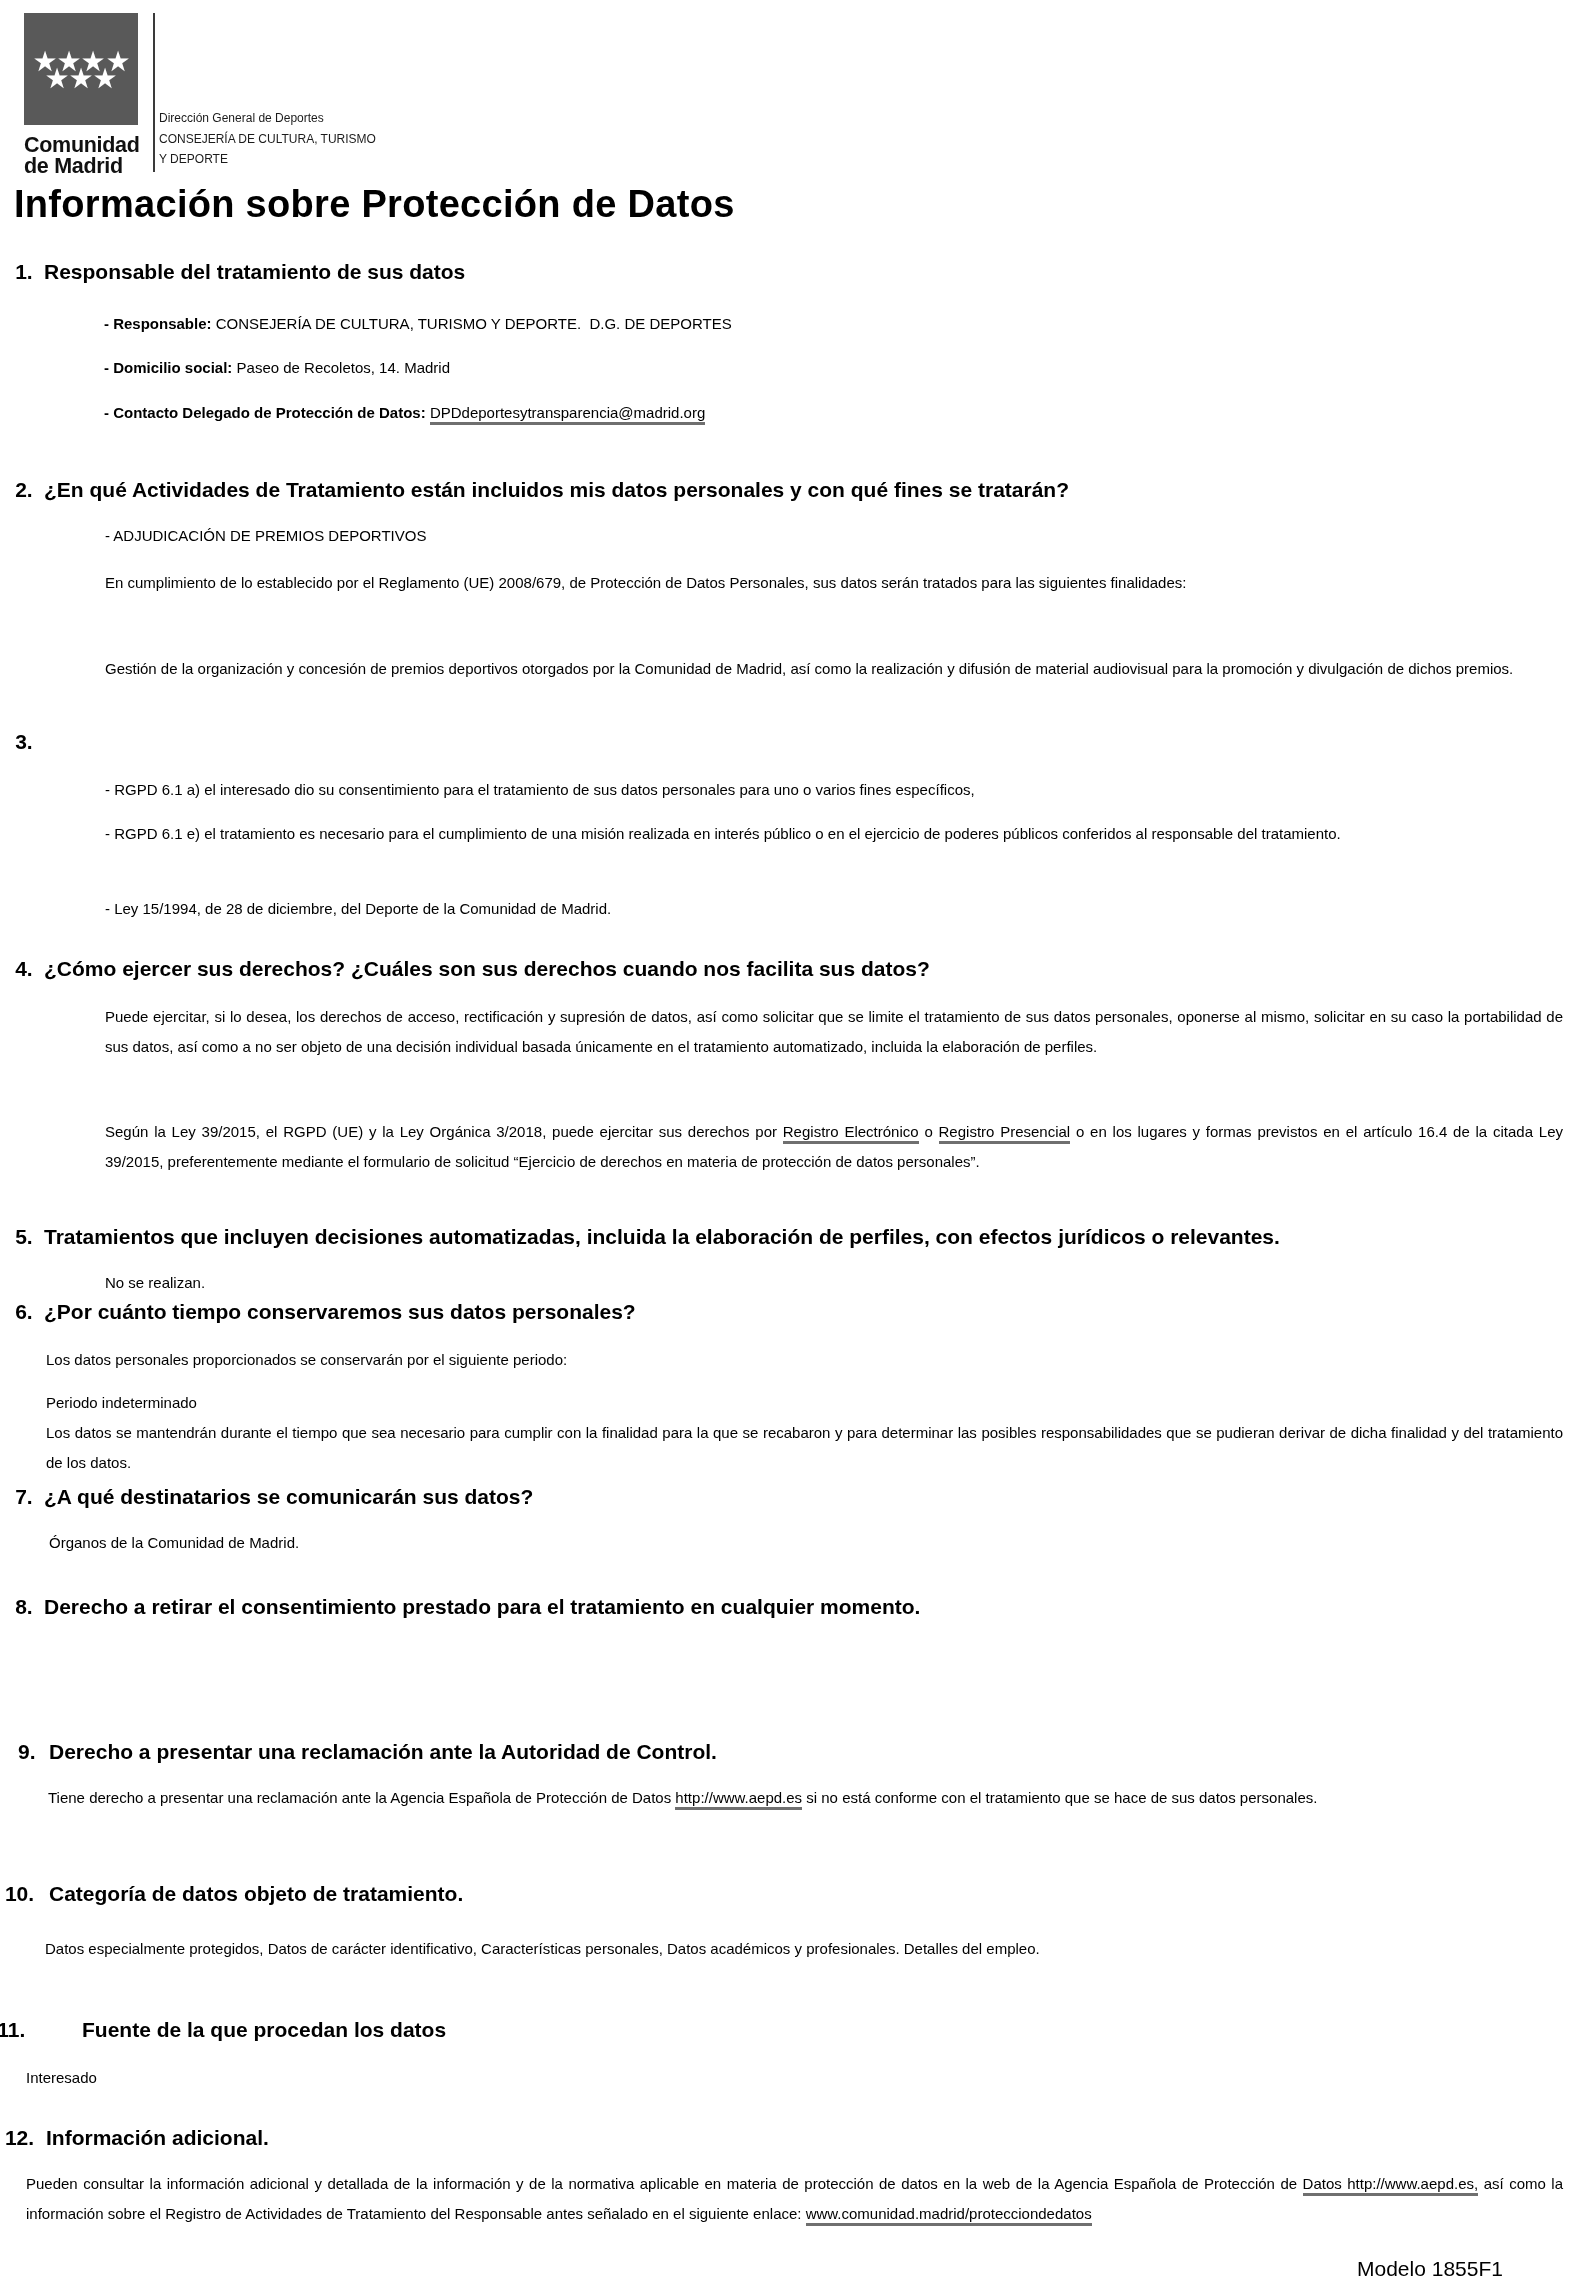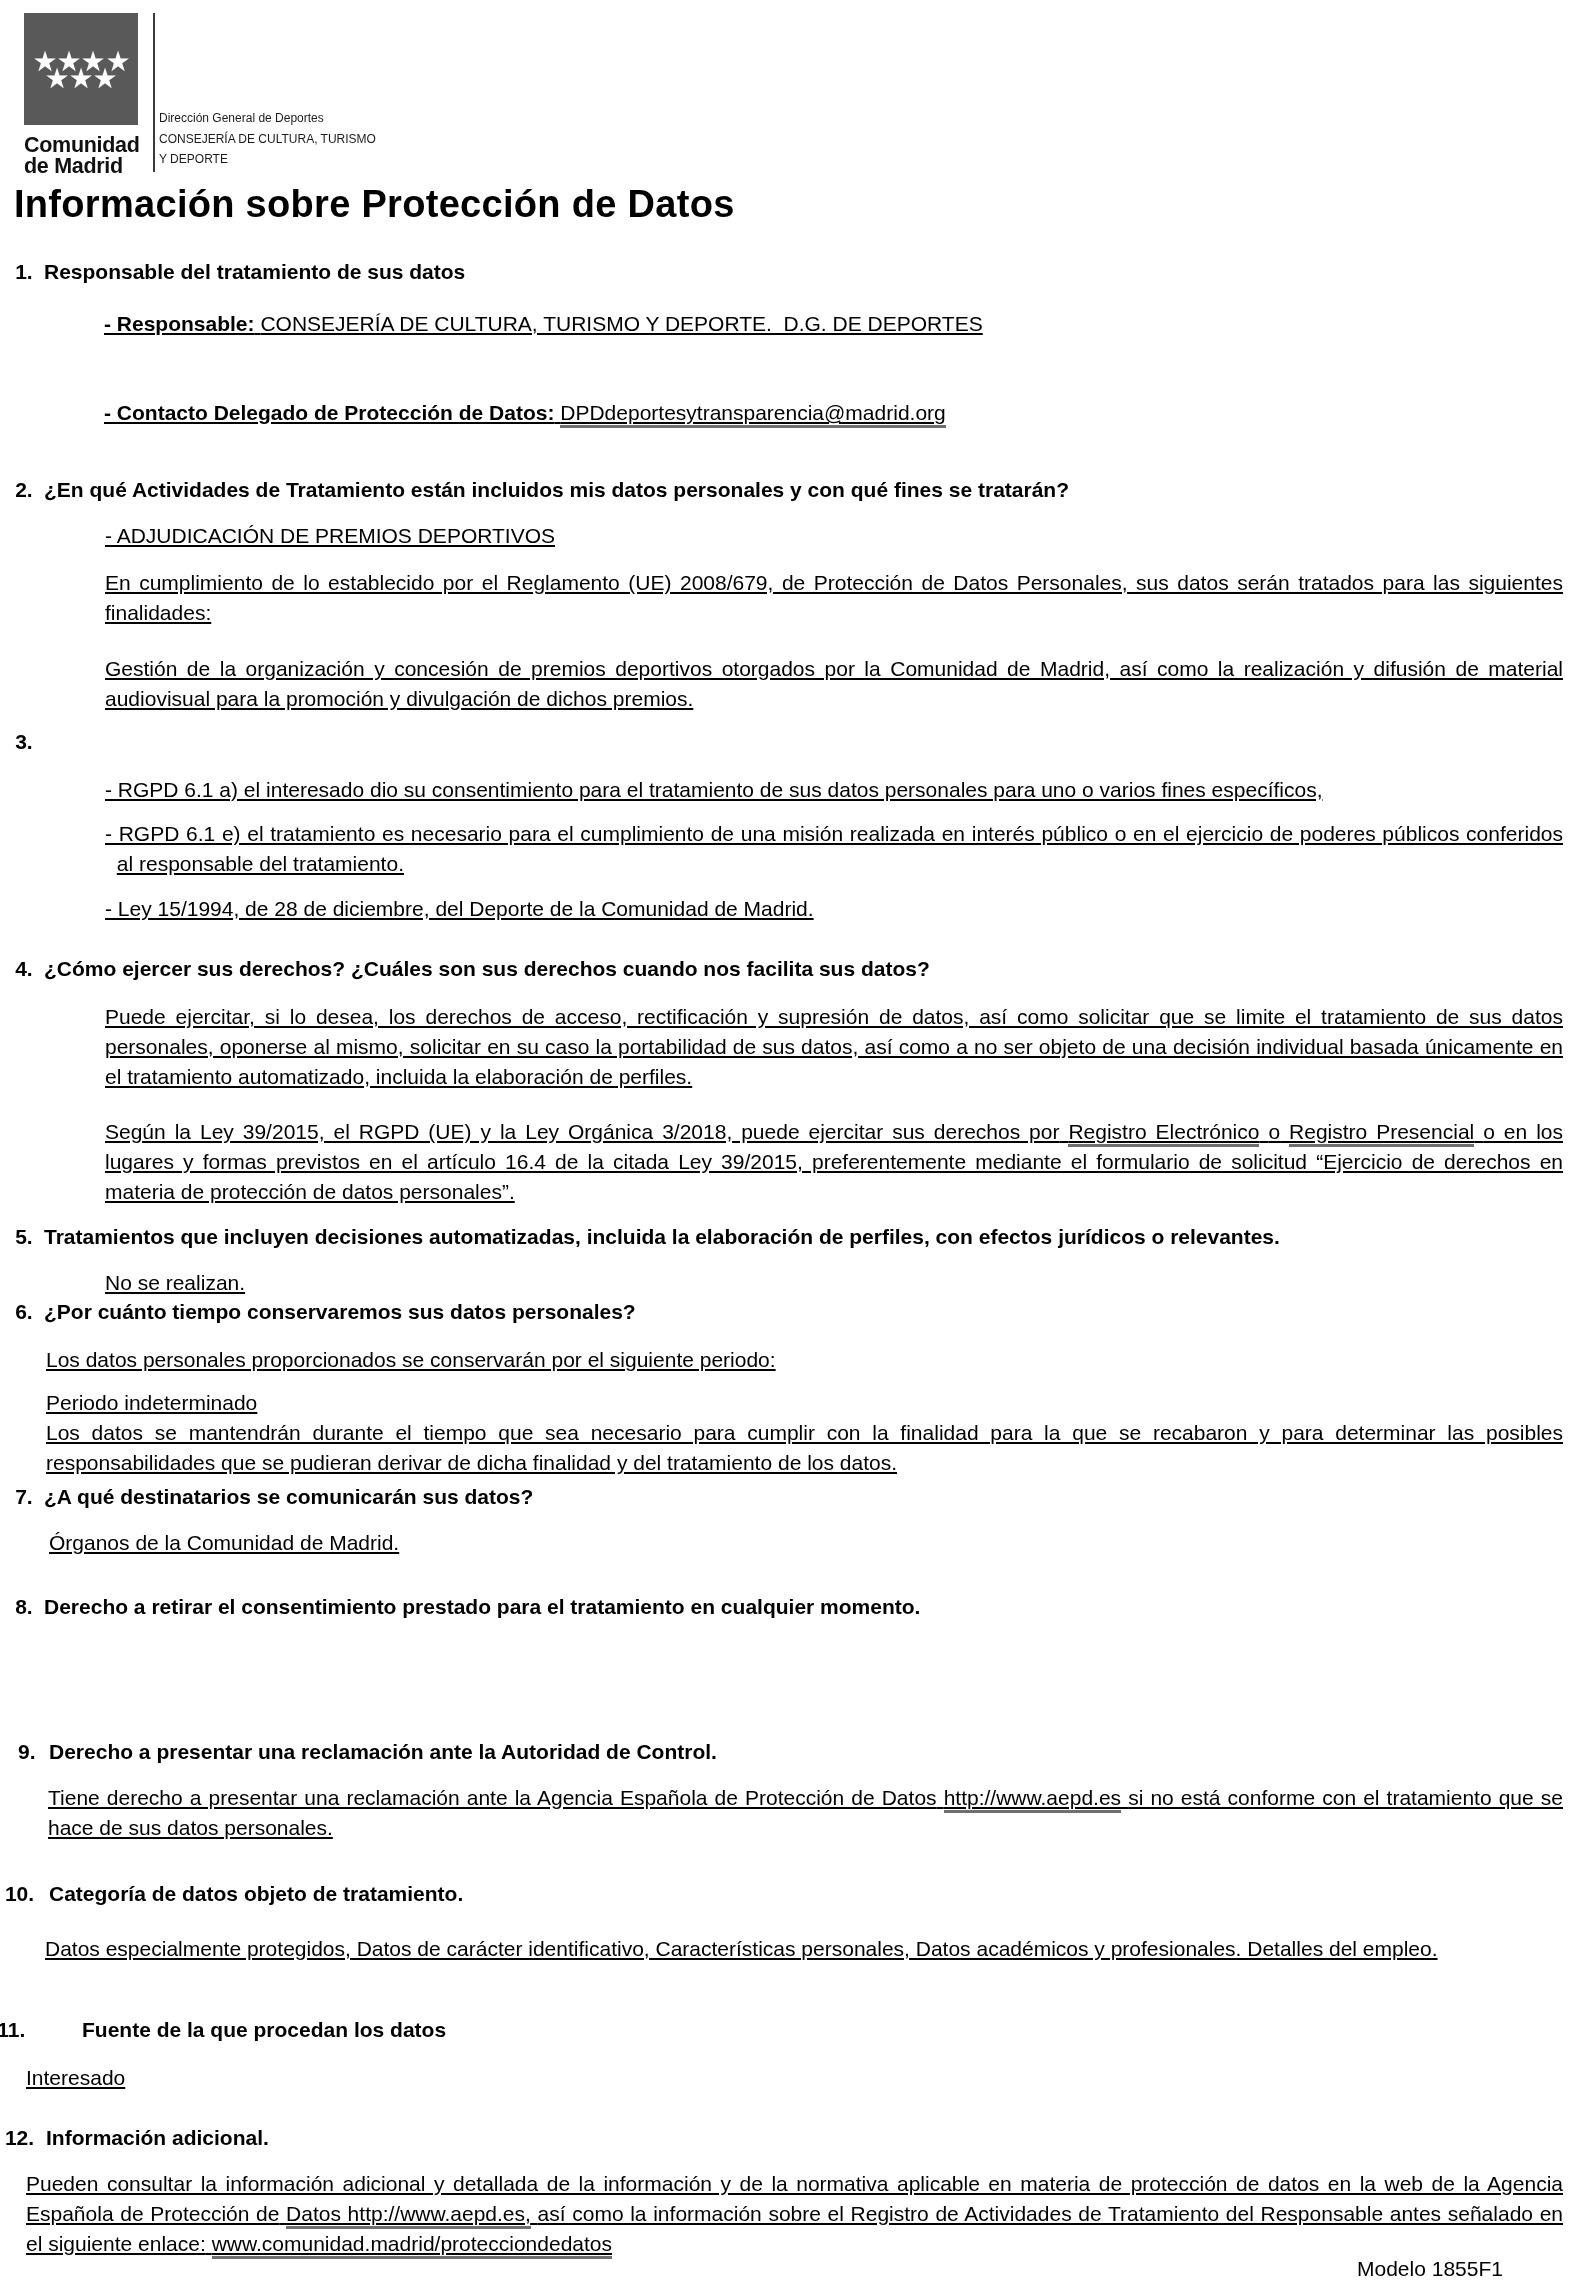--- a/index.html
+++ b/index.html
@@ -16,21 +16,21 @@
   .star{position:absolute;color:#ffffff;font-size:28px;line-height:28px;width:30.5px;text-align:center;transform:translate(-50%,-50%);}
   .orgline{position:absolute;left:24px;font-size:21.5px;font-weight:bold;color:#111;letter-spacing:-0.3px;white-space:nowrap;}
   .vdivider{position:absolute;left:153px;top:12.5px;width:2.1px;height:159px;background:#3a3a3a;}
   .deptline{position:absolute;left:159px;font-size:12px;color:#1b1b1b;white-space:nowrap;}
   
   .doc-title{position:absolute;left:14px;top:183px;font-size:38px;font-weight:bold;white-space:nowrap;letter-spacing:0.3px;}
   
   .sec-head{position:absolute;left:0;right:15.2px;font-size:21px;font-weight:bold;white-space:nowrap;}
   .sec-head .num{position:absolute;top:0;}
   .sec-head .txt{display:inline-block;}
-  .body{position:absolute;right:26px;font-size:21px;line-height:30px;text-decoration:underline;}
+  .body{position:absolute;right:26px;font-size:15px;line-height:30px;}
   .j{text-align:justify;}
   .nw{white-space:nowrap;}
   .bl{font-weight:bold;}
   .hang{padding-left:11.8px;text-indent:-11.8px;}
   .lnk{border-bottom:3.5px solid #6f6f6f;padding-bottom:0.7px;cursor:pointer;}
   .footer-code{position:absolute;left:1357px;top:2257px;font-size:21px;white-space:nowrap;}
 </style>
 </head>
 <body>
 
@@ -54,20 +54,24 @@
 
   <div class="doc-title">Información sobre Protección de Datos</div>
 
   <div class="sec-head" style="top:260px">
     <span class="num" style="left:15.2px">1.</span>
     <span class="txt" style="margin-left:44px">Responsable del tratamiento de sus datos</span>
   </div>
   <div class="body nw" style="top:309px;left:104px">
     <span class="bl">- Responsable:</span>
     <span>CONSEJERÍA DE CULTURA, TURISMO Y DEPORTE.&nbsp; D.G. DE DEPORTES</span>
+  </div>
+  <div class="body nw" style="top:353px;left:104px">
+    <span class="bl">- Domicilio social:</span>
+    <span>Paseo de Recoletos, 14. Madrid</span>
   </div>
   <div class="body nw" style="top:398px;left:104px">
     <span class="bl">- Contacto Delegado de Protección de Datos:</span>
     <span class="lnk">DPDdeportesytransparencia@madrid.org</span>
   </div>
 
   <div class="sec-head" style="top:478px">
     <span class="num" style="left:15.2px">2.</span>
     <span class="txt" style="margin-left:44px">¿En qué Actividades de Tratamiento están incluidos mis datos personales y con qué fines se tratarán?</span>
   </div>

